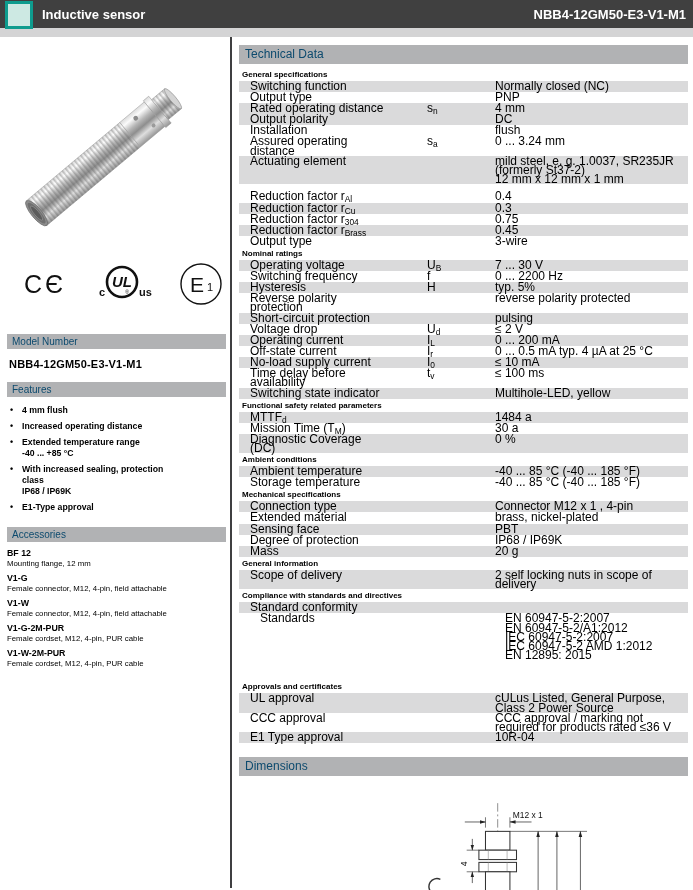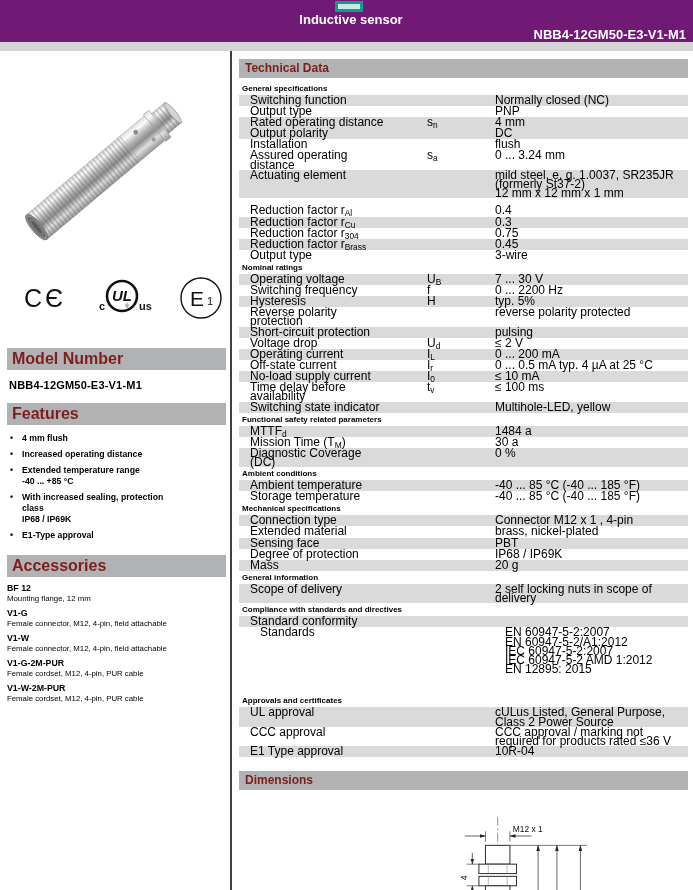--- a/index.html
+++ b/index.html
@@ -1,31 +1,31 @@
 <!DOCTYPE html>
 <html><head>
 <meta charset="utf-8">
 <style>
   html,body{margin:0;padding:0;background:#fff;}
   body{width:693px;height:890px;overflow:hidden;font-family:"Liberation Sans",sans-serif;color:#000;position:relative;}
 
   
-  .top-bar{height:42px;background:#701a75;display:flex;align-items:center;position:relative;flex-direction:column;}
+  .top-bar{height:28px;background:#404040;display:flex;align-items:center;position:relative;}
   .logo-sq{width:22px;height:22px;background:#cde9e3;border:3px solid #0e9c8e;margin-left:5px;margin-top:1px;box-sizing:content-box;}
   .top-title{color:#fff;font-weight:bold;font-size:13px;margin-left:9px;}
   .top-part{color:#fff;font-weight:bold;font-size:13px;margin-left:auto;margin-right:7px;}
   .top-strip{height:9px;background:#d4d4d5;}
 
   
   .cols{display:flex;height:851px;}
   .col-left{width:230px;flex:0 0 230px;border-right:2px solid #3f3f41;padding:0 0 0 0;}
   .col-right{flex:1;padding:8px 5px 0 7px;}
 
-  .gray-bar{background:#b1b2b4;color:#7f1d1d;font-weight:bold;}
-  .bar-sm{font-size:16px;padding:2px 5px 2px 5px;margin:0 4px 0 7px;}
+  .gray-bar{background:#b1b2b4;color:#0c4a6e;font-weight:normal;}
+  .bar-sm{font-size:10px;padding:2px 5px 2px 5px;margin:0 4px 0 7px;}
   .bar-lg{font-size:12px;padding:2px 6px 3px 6px;}
 
   
   .product-shot{margin:14px 0 0 12px;}
   .marks-row{display:flex;align-items:center;margin:10px 0 0 24px;gap:26px;}
   .model-no{font-size:11px;font-weight:bold;margin:9px 0 12px 9px;letter-spacing:.2px;}
   .feature-list{margin:8px 0 14px 0;padding:0;list-style:none;}
   .feature-item{display:flex;font-size:8.7px;font-weight:bold;margin:0 6px 5px 10px;line-height:11px;}
   .feature-dot{width:12px;flex:0 0 12px;font-size:9px;}
   .acc-list{margin:6px 0 0 7px;}

